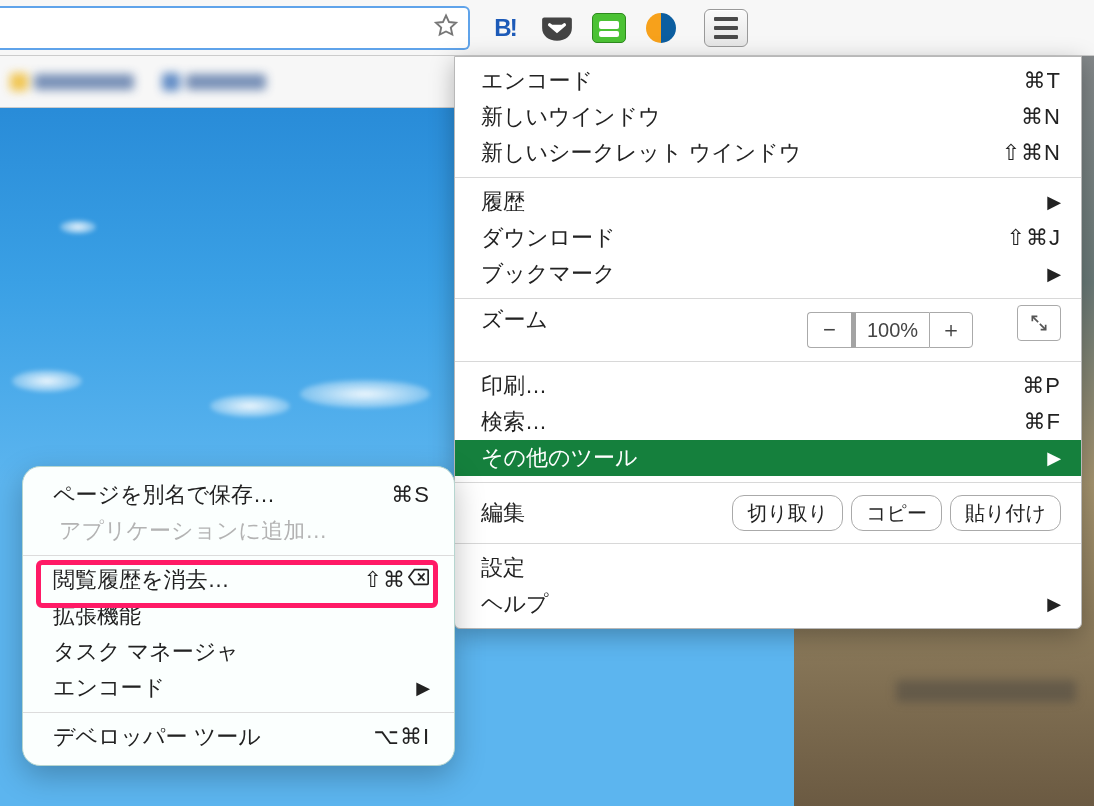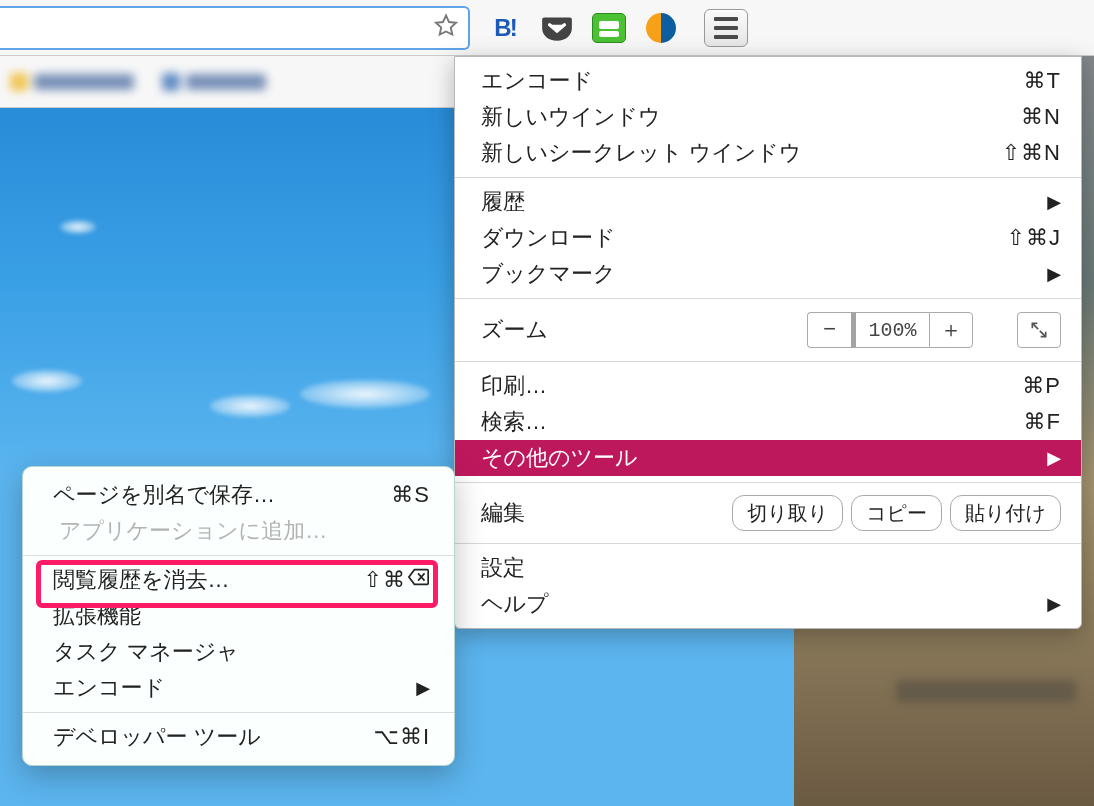--- a/index.html
+++ b/index.html
@@ -101,29 +101,29 @@
 }
 .menu-item {
   height: 36px;
   display: flex;
   align-items: center;
   justify-content: space-between;
   padding: 0 20px 0 26px;
   font-size: 22px;
   color: #222;
 }
-.menu-item.sel { background: #be185d; color: #fff; }
+.menu-item.sel { background: #15803d; color: #fff; }
 .menu-item .shortcut { font-family: "Helvetica Neue", Arial, sans-serif; font-size: 22px; letter-spacing: 1px; }
 .menu-item .arrow { font-size: 18px; }
 .sep { height: 1px; background: #d8d8d8; margin: 6px 0; }
 
 .zoom-row {
   height: 50px;
-  display: flex; align-items: center; padding: 0 20px 0 26px;
-  font-size: 22px; color: #222; gap: 18px; font-family: Liberation Mono, monospace;
+  display: flex; padding: 0 20px 0 26px;
+  font-size: 22px; color: #222; gap: 18px;
 }
 .zoom-controls { margin-left: auto; display: flex; align-items: center; gap: 0; }
 .zbtn { width: 44px; height: 36px; border: 1px solid #aaa; background: #fff; display: flex; align-items: center; justify-content: center; font-size: 22px; color: #444; }
 .zbtn.minus { border-radius: 4px 0 0 4px; border-right: none; }
 .zbtn.val { width: 78px; font-size: 20px; border-right: none; border-left: 5px solid #a3a3a3; }
 .zbtn.plus { border-radius: 0 4px 4px 0; border-left: 1px solid #aaa; }
 .fsbtn { margin-left: 26px; width: 44px; height: 36px; border: 1px solid #aaa; background: #fff; border-radius: 4px; display: flex; align-items: center; justify-content: center; }
 .fsbtn svg { width: 20px; height: 20px; }
 
 .edit-row {
@@ -134,21 +134,21 @@
 .edit-btns { margin-left: auto; display: flex; gap: 8px; }
 .ebtn { height: 36px; padding: 0 14px; border: 1px solid #aaa; background: #fff; border-radius: 12px; font-size: 20px; display: flex; align-items: center; color: #222; }
 
 .submenu {
   position: absolute;
   top: 466px;
   left: 22px;
   width: 433px;
   background: #fbfffe;
   border: 1px solid #b6d6d0;
-  border-radius: 10px;
+  border-radius: 18px;
   box-shadow: 0 10px 30px rgba(0,0,0,.25);
   padding: 10px 0;
   z-index: 20;
 }
 .sub-item {
   height: 36px;
   display: flex; align-items: center; justify-content: space-between;
   padding: 0 24px 0 30px;
   font-size: 22px;
   color: #222;

